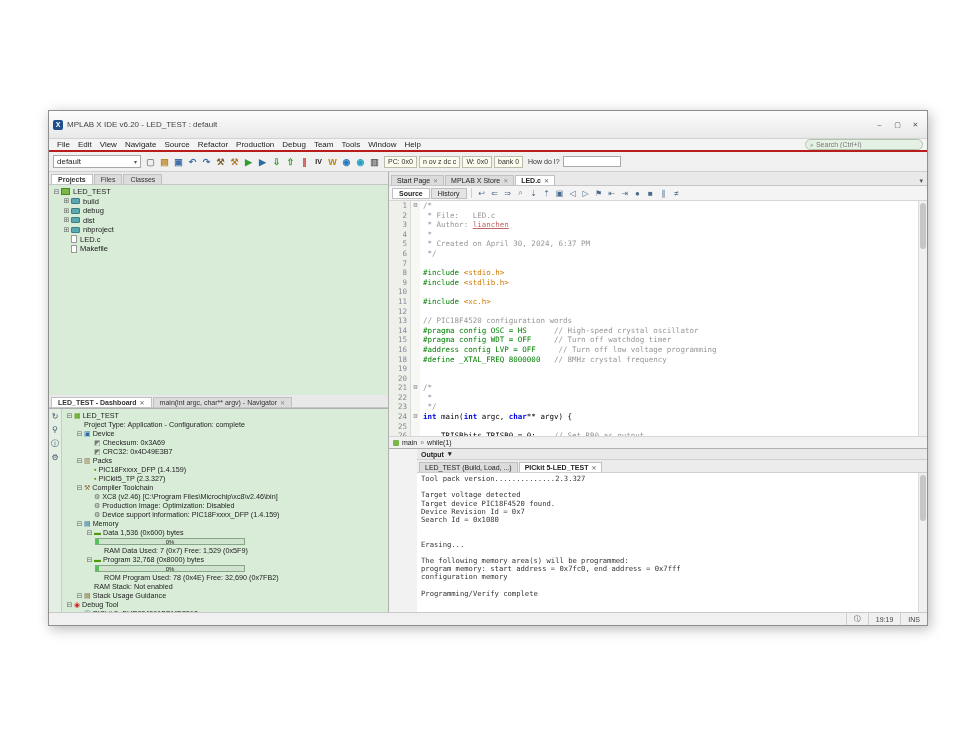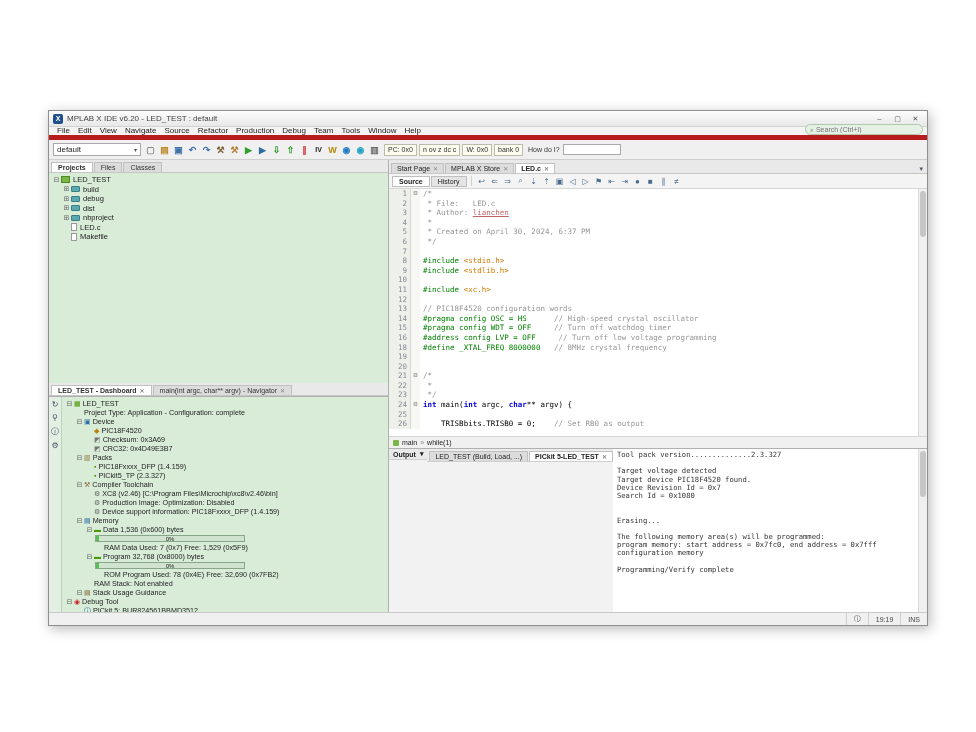--- a/index.html
+++ b/index.html
@@ -8,31 +8,31 @@
     font-family: "Liberation Sans", sans-serif; position: relative; overflow: hidden;
     -webkit-font-smoothing: antialiased;
   }
   .window {
     position: absolute; left: 48px; top: 110px; width: 880px; height: 516px;
     background: #f2f2f2; border: 1px solid #8f8f8f;
     box-shadow: 2px 3px 12px rgba(0,0,0,.28);
     display: flex; flex-direction: column; font-size: 8px; color: #222;
   }
   
-  .titlebar { height: 16px; background: linear-gradient(#fdfdfd,#e8e8e8);
+  .titlebar { height: 28px; background: linear-gradient(#fdfdfd,#e8e8e8);
     display: flex; align-items: center; padding: 0 4px; border-bottom: 1px solid #d2d2d2; flex: none;}
   .app-icon { width: 10px; height: 10px; background: #1e4f8a; color: #fff; font-size: 7px;
     font-weight: bold; display: inline-flex; align-items: center; justify-content: center;
     margin-right: 4px; border-radius: 2px; flex: none;}
   .title { margin-right: auto; font-size: 8px; color: #444; white-space: nowrap;}
   .wc { width: 15px; height: 11px; display: inline-flex; align-items: center; justify-content: center;
     font-size: 7px; color: #555; margin-left: 3px;}
   
-  .menubar { height: 13px; display: flex; align-items: flex-end; padding: 0 4px;
-    background: #f4f4f4; border-bottom: 5px solid #b91c1c; flex: none;}
+  .menubar { height: 13px; display: flex; align-items: center; padding: 0 4px;
+    background: #f4f4f4; border-bottom: 2px solid #b91c1c; flex: none;}
   .menu-item { padding: 0 4px; font-size: 8px; color: #222; white-space: nowrap;}
   .flex-sp { flex: 1; }
   .searchbox { display: flex; align-items: center; background: #e6f1e6; border: 1px solid #aec8ae;
     border-radius: 7px; height: 11px; padding: 0 4px; margin-left: 4px; width: 118px; gap: 2px;}
   .searchbox .mag { font-size: 7px; color: #557755; }
   .searchbox input { border: none; background: transparent; font-size: 7px; width: 100%;
     outline: none; color: #667; font-family: inherit; padding: 0;}
   
   .toolbar { height: 20px; display: flex; align-items: center; gap: 3px; padding: 0 4px;
     background: #f0f0f0; border-bottom: 1px solid #cfcfcf; flex: none; white-space: nowrap; overflow: hidden;}
@@ -101,22 +101,22 @@
   .kw { color: #0000e6; font-weight: bold; }
   .plain { color: #000; }
   .vscroll { position: absolute; right: 0; top: 0; bottom: 0; width: 9px; background: #f0f0f0;
     border-left: 1px solid #dcdcdc; }
   .vthumb { position: absolute; top: 2px; left: 1px; right: 1px; height: 46px; background: #c6c6c6; border-radius: 3px;}
   .crumb { height: 12px; background: #f0f0f0; border-top: 1px solid #d6d6d6; display: flex;
     align-items: center; font-size: 7px; gap: 3px; padding: 0 4px; flex: none;}
   .crumb .dot { width: 6px; height: 6px; background: #7ab648; border-radius: 1px; }
   .crumb .sep { color: #888; }
   
-  .output { height: 164px; border-top: 1px solid #b0b0b0; display: flex; 
-    background: #f2f2f2; flex: none;}
+  .output { height: 164px; border-top: 1px solid #b0b0b0; display: flex; flex-direction: column;
+    background: #f2f2f2; flex: none; padding-left: 28px;}
   .out-head { height: 11px; display: flex; align-items: center; font-size: 7px; font-weight: bold;
     padding: 0 4px; gap: 4px; background: #e9e9e9; border-bottom: 1px solid #d0d0d0; flex: none;}
   .out-tabs { height: 13px; display: flex; align-items: flex-end; padding-left: 2px; gap: 1px;
     background: #ececec; border-bottom: 1px solid #cfcfcf; flex: none;}
   .console { flex: 1; background: #fff; font-family: "DejaVu Sans Mono", monospace; font-size: 7.2px;
     line-height: 8.2px; padding: 2px 4px; position: relative; overflow: hidden; color: #333; min-height: 0;}
   .cline { height: 8.2px; white-space: pre; }
   
   .statusbar { height: 13px; background: #f0f0f0; border-top: 1px solid #c9c9c9; display: flex;
     align-items: center; justify-content: flex-end; font-size: 7px; flex: none;}
@@ -274,26 +274,20 @@
             </div>
             <div class="drow">
               <span class="indent" style="width: 10px;"></span>
               <span class="expander">⊟</span>
               <span class="dicon" style="color: rgb(46, 109, 164);">▣</span>
               <span>Device</span>
             </div>
             <div class="drow">
               <span class="indent" style="width: 20px;"></span>
               <span class="expander"></span>
-              <span class="dicon" style="color: rgb(184, 134, 11);">◆</span>
-              <span>PIC18F4520</span>
-            </div>
-            <div class="drow">
-              <span class="indent" style="width: 20px;"></span>
-              <span class="expander"></span>
               <span class="dicon" style="color: rgb(119, 119, 119);">◩</span>
               <span>Checksum: 0x3A69</span>
             </div>
             <div class="drow">
               <span class="indent" style="width: 20px;"></span>
               <span class="expander"></span>
               <span class="dicon" style="color: rgb(119, 119, 119);">◩</span>
               <span>CRC32: 0x4D49E3B7</span>
             </div>
             <div class="drow">

